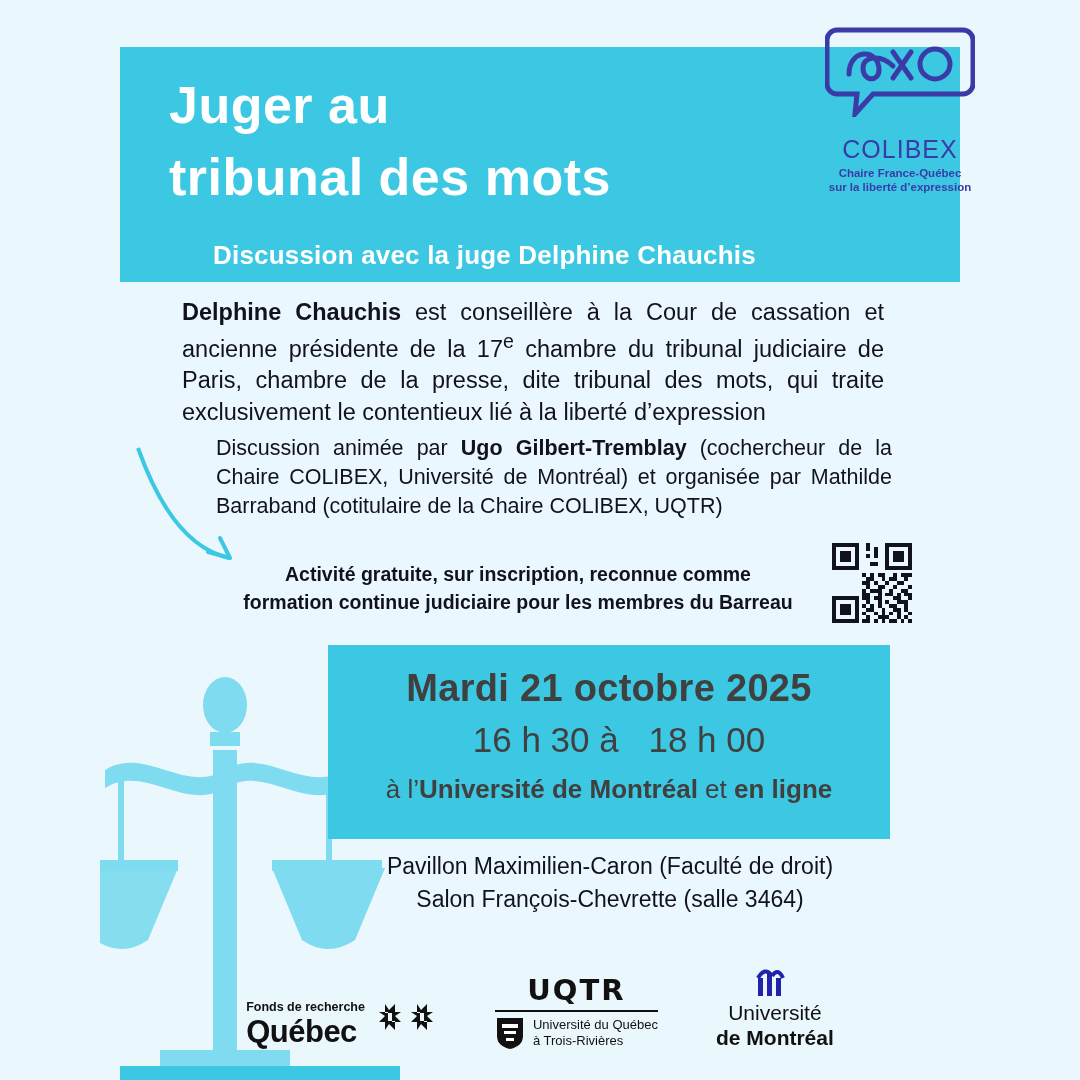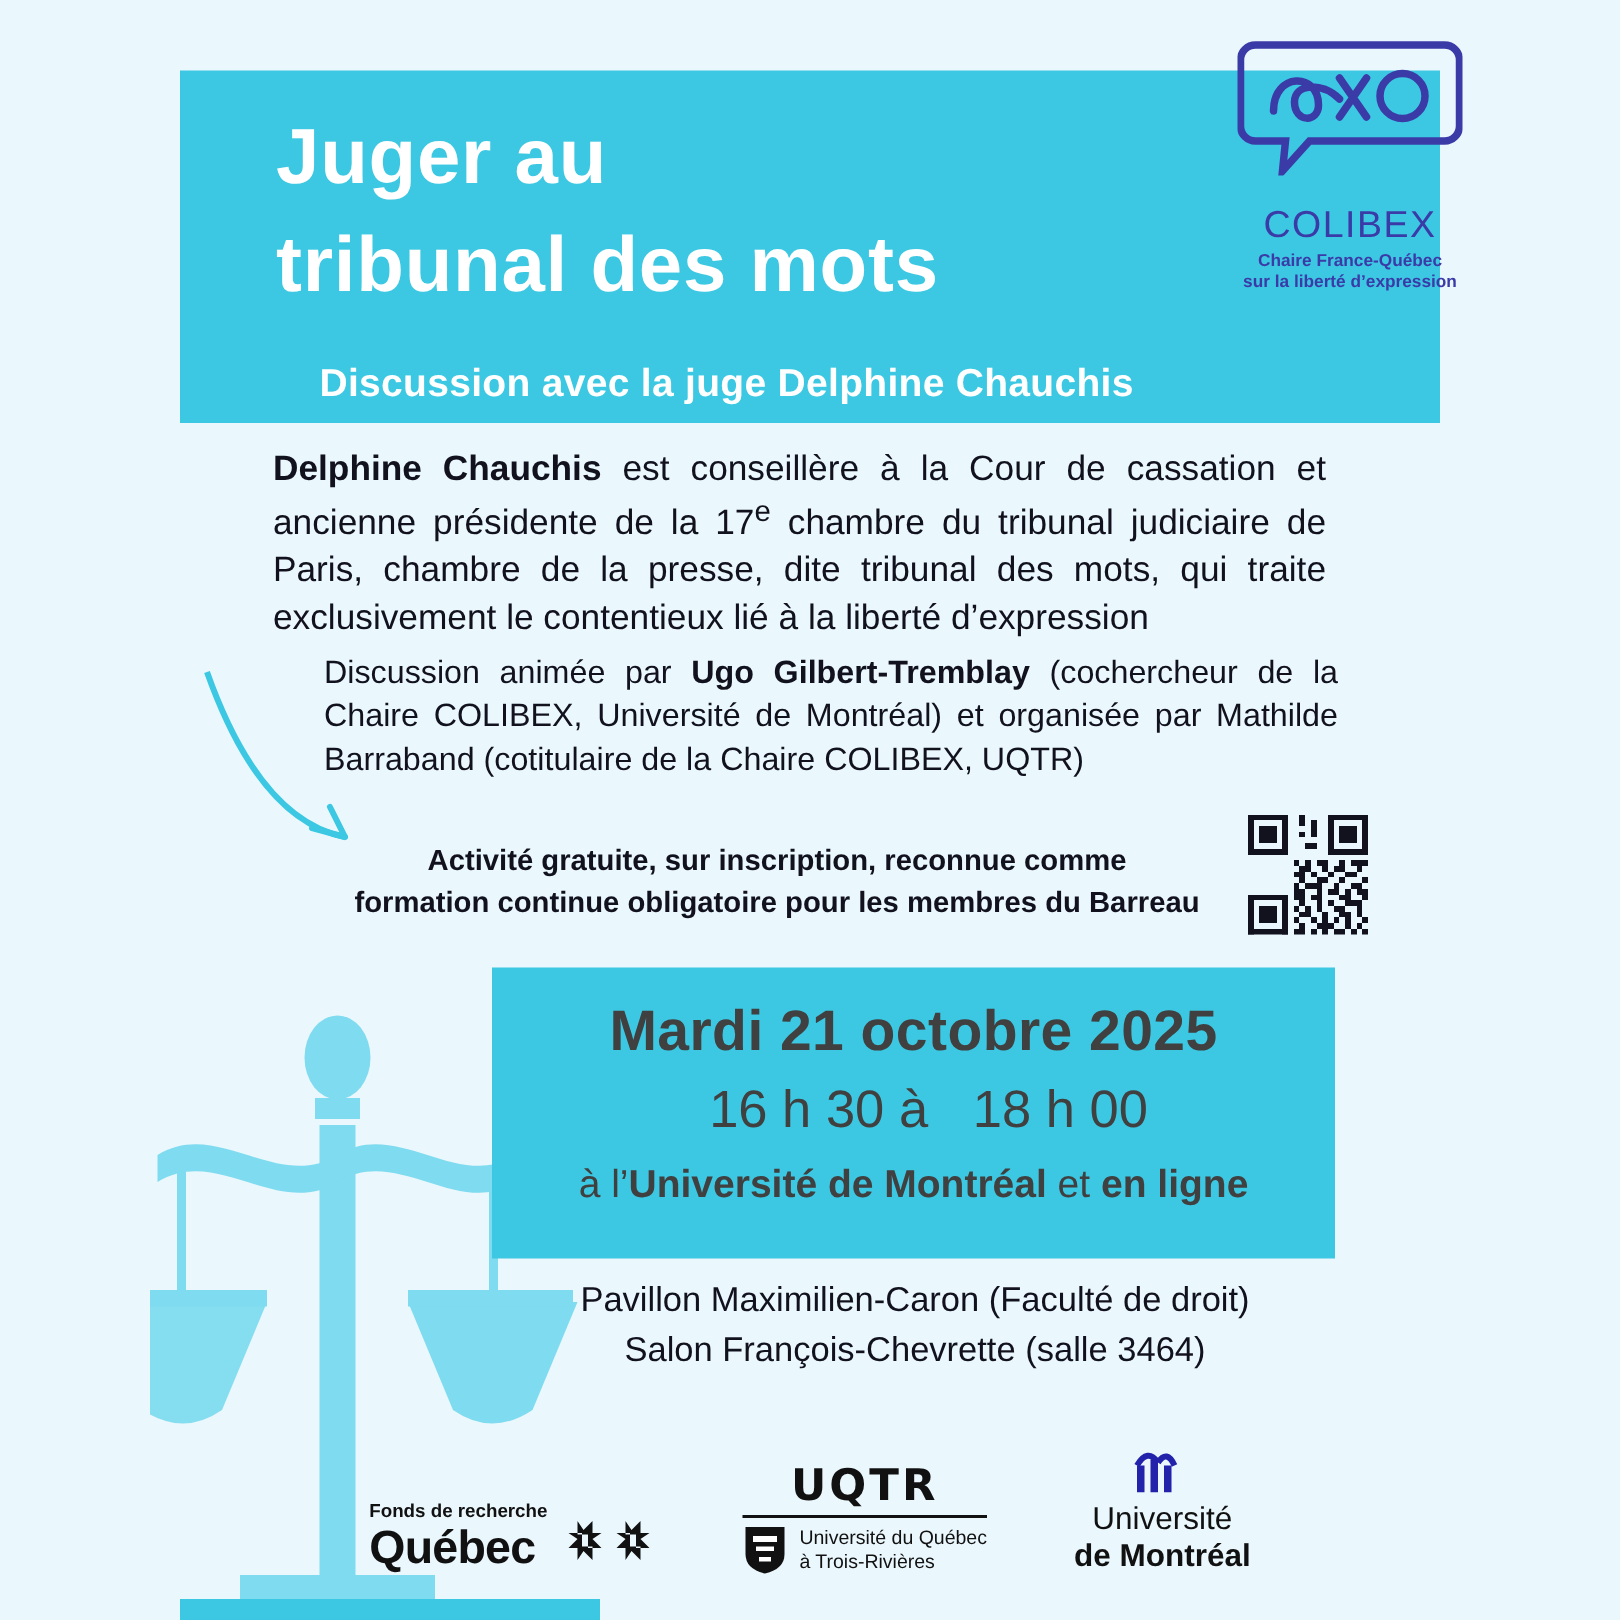--- a/index.html
+++ b/index.html
@@ -32,21 +32,21 @@
     background: #3cc8e2;
     z-index: 2;
   }
   .title-line {
     color: #ffffff;
     font-weight: bold;
     font-size: 52px;
     letter-spacing: 0.5px;
     line-height: 1.0;
     margin: 0;
-    padding-left: 64px;
+    padding-left: 49px;
   }
   .title-1 { padding-top: 32px; }
   .title-2 { padding-top: 20px; }
   .subtitle {
     color: #ffffff;
     font-weight: bold;
     font-size: 26px;
     padding-left: 82px;
     padding-top: 26px;
     margin: 11px;
@@ -159,21 +159,21 @@
   .footer {
     position: absolute;
     left: 0; bottom: 30px;
     width: 1080px;
     display: flex;
     align-items: flex-end;
     justify-content: center;
     gap: 58px;
     z-index: 3;
   }
-  .logo-frq { display: flex; align-items: flex-end; gap: 10px; }
+  .logo-frq { display: flex; gap: 10px; }
   .frq-text { text-align: left; color: #111; }
   .frq-small { font-size: 12.5px; font-weight: bold; line-height: 1.15; }
   .frq-big { font-size: 31px; font-weight: bold; letter-spacing: -0.5px; }
 
   .logo-uqtr { text-align: center; color: #111; }
   .uqtr-word {
     font-size: 29px; font-weight: bold; letter-spacing: 2px;
     font-family: "DejaVu Sans", sans-serif;
   }
   .uqtr-rule { height: 2px; background: #111; margin: 3px 0 4px 0; }
@@ -242,21 +242,21 @@
     <span>Discussion animée par </span><b>Ugo Gilbert-Tremblay</b><span> (cochercheur de la Chaire COLIBEX, Université de Montréal) et organisée par Mathilde Barraband (cotitulaire de la Chaire COLIBEX, UQTR)</span>
   </div>
 
   <svg class="arrow" width="120" height="140" viewBox="0 0 120 140">
     <path d="M8 8 C 30 70, 60 110, 100 118" fill="none" stroke="#3cc8e2" stroke-width="4"></path>
     <path d="M100 118 L 78 112 M100 118 L 90 98" fill="none" stroke="#3cc8e2" stroke-width="4" stroke-linecap="round"></path>
   </svg>
 
   <div class="free-note">
     <div>Activité gratuite, sur inscription, reconnue comme</div>
-    <div>formation continue obligatoire pour les membres du Barreau</div>
+    <div>formation continue judiciaire pour les membres du Barreau</div>
   </div>
 
   <svg class="qr" viewBox="0 0 21 21" shape-rendering="crispEdges">
     <rect width="21" height="21" fill="#eaf7fd"></rect>
     <g fill="#12121e">
       <rect x="0" y="0" width="7" height="1"></rect>
         <rect x="0" y="6" width="7" height="1"></rect>
       <rect x="0" y="0" width="1" height="7"></rect>
         <rect x="6" y="0" width="1" height="7"></rect>
       <rect x="2" y="2" width="3" height="3"></rect>

